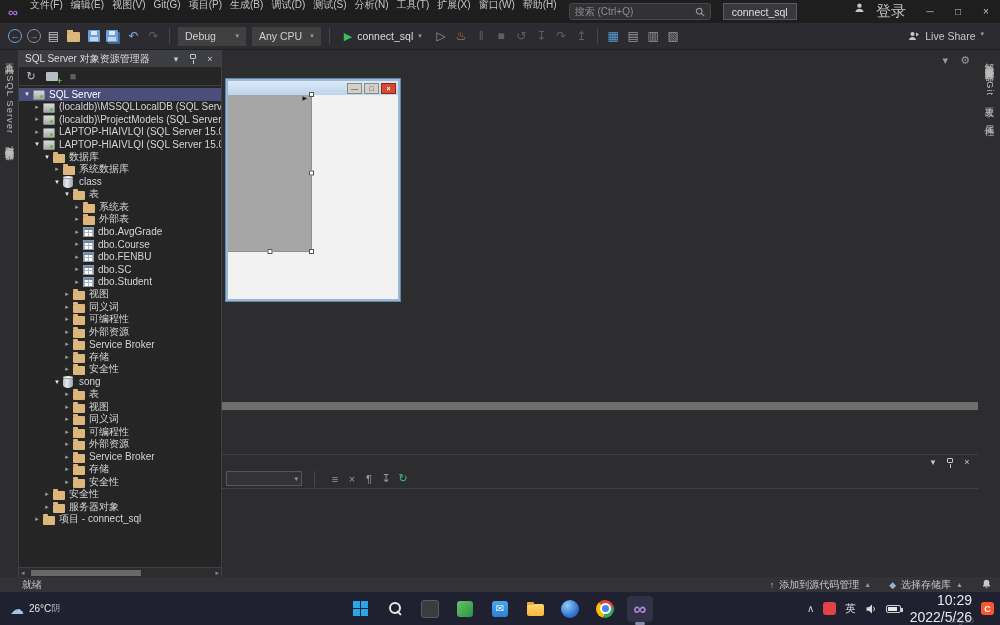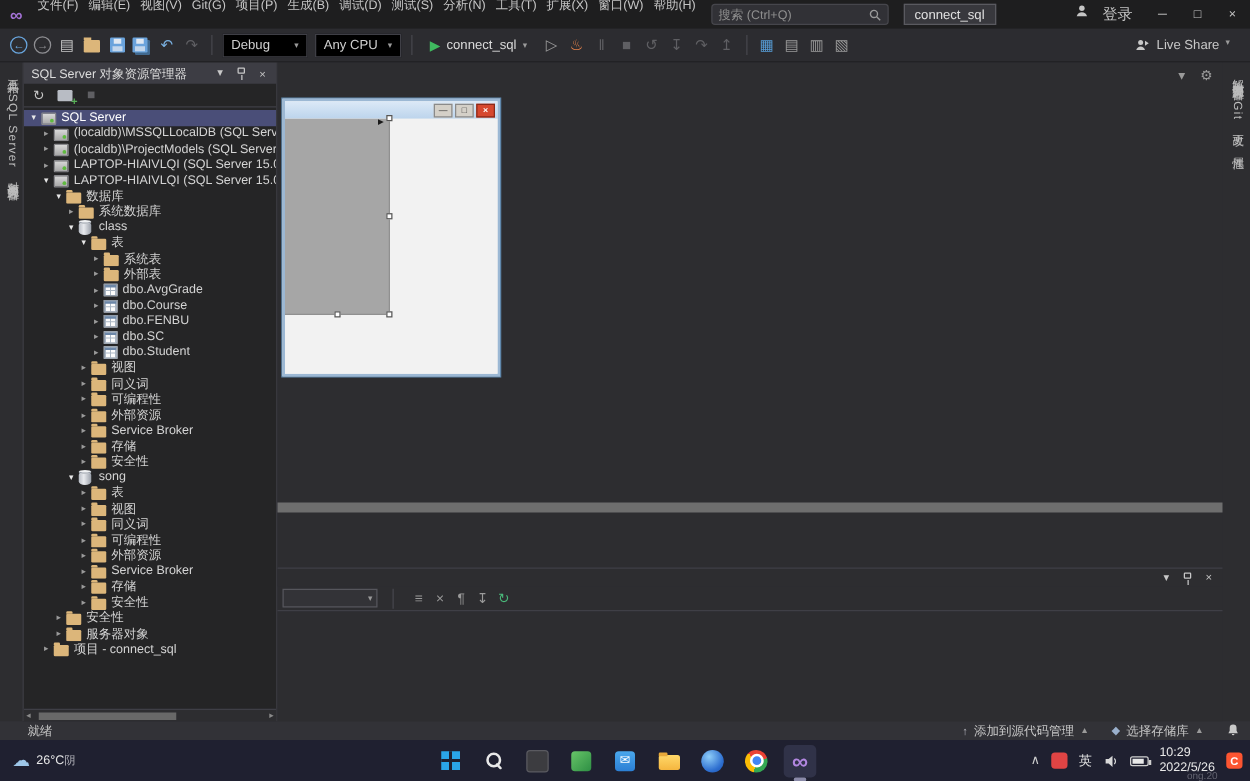--- a/index.html
+++ b/index.html
@@ -9,30 +9,30 @@
 
   
   .titlebar { height:23px; background:#1e1e1f; display:flex; align-items:center; flex:none; white-space:nowrap; }
   .vs-logo { width:26px; text-align:center; color:#a573d8; font-size:14px; font-weight:bold; flex:none; }
   .menu-bar { display:flex; align-items:center; }
   .menu-item { padding:0 4px; height:38px; line-height:23px; color:#c5c5c5; font-size:10px; }
   .search-box { margin-left:8px; width:142px; height:17px; background:#313136; border:1px solid #46464c; border-radius:3px; display:flex; align-items:center; padding:0 5px; color:#8f8f8f; font-size:10px; gap:4px; flex:none; }
   .search-box .sb-text { flex:1; overflow:hidden; }
   .title-chip { margin-left:12px; height:17px; padding:0 8px; background:#38383d; border:1px solid #5a5a60; display:flex; align-items:center; color:#e0e0e0; font-size:10.5px; flex:none; }
   .tb-right { margin-left:auto; display:flex; align-items:center; flex:none; }
-  .signin { display:flex; gap:11px; color:#c5c5c5; margin-right:10px; font-size:12px; }
+  .signin { display:flex; gap:11px; color:#c5c5c5; margin-right:10px; font-size:15px; }
   .win-btn { width:28px; height:23px; display:flex; align-items:center; justify-content:center; color:#c5c5c5; font-size:10px; }
 
   
   .toolbar { height:27px; background:#2c2c30; display:flex; align-items:center; padding:0 6px; gap:2px; flex:none; border-bottom:1px solid #1f1f22; }
   .tb-group { display:flex; align-items:center; gap:1px; }
   .tb-icon { min-width:19px; height:19px; display:flex; align-items:center; justify-content:center; font-size:12px; color:#c8c8c8; }
   .tb-icon.circled { min-width:14px; width:14px; height:14px; border:1px solid currentColor; border-radius:50%; font-size:9px; margin:0 2px; }
   .tb-sep { width:1px; height:16px; background:#46464c; margin:0 4px; flex:none; }
-  .tb-dd { height:19px; background:#000000; border:1px solid #3f3f46; display:flex; align-items:center; padding:0 6px; color:#d0d0d0; font-size:10.5px; min-width:68px; justify-content:space-between; gap:8px; margin:0 2px; }
+  .tb-dd { height:19px; background:#404040; border:1px solid #3f3f46; display:flex; align-items:center; padding:0 6px; color:#d0d0d0; font-size:10.5px; min-width:68px; justify-content:space-between; gap:8px; margin:0 2px; }
   .caret { font-size:7px; color:#9a9a9a; }
   .run-btn { display:flex; align-items:center; gap:5px; padding:0 8px; height:20px; color:#dcdcdc; font-size:10.5px; }
   .run-btn .play { color:#3fba5f; font-size:11px; }
   .mini-folder { width:13px; height:10px; background:#dcb67a; border-radius:1px; position:relative; margin-top:2px; display:inline-block; }
   .mini-folder::before { content:""; position:absolute; top:-2px; left:0; width:6px; height:2px; background:#dcb67a; }
   .floppy { width:12px; height:12px; background:#6aa3dc; border-radius:1px; position:relative; display:inline-block; }
   .floppy::before { content:""; position:absolute; top:1px; left:3px; width:6px; height:4px; background:#dfe8f2; }
   .floppy::after { content:""; position:absolute; bottom:1px; left:2px; width:8px; height:4px; background:#c2d6ec; }
   .floppy-all { box-shadow:2px 2px 0 #41698f; margin-right:3px; }
   .live-share { margin-left:auto; display:flex; align-items:flex-start; gap:5px; color:#c8c8c8; font-size:10.5px; margin-right:10px; }
@@ -129,21 +129,21 @@
   .app-vs { background:#303248; }
   .app-vs::before { content:"∞"; color:#b287e0; font-size:18px; font-weight:bold; line-height:1; }
   .app-vs::after { content:""; position:absolute; bottom:-3px; left:50%; transform:translateX(-50%); width:10px; height:3px; border-radius:2px; background:#8a8aa8; }
   .tray { position:absolute; right:6px; display:flex; align-items:center; gap:9px; }
   .chev { color:#d0d0d0; font-size:10px; }
   .tray-app-red { width:13px; height:13px; border-radius:3px; background:#e04444; }
   .ime { font-size:10.5px; color:#e0e0e0; }
   .battery { width:15px; height:8px; border:1px solid #cfcfcf; border-radius:2px; position:relative; }
   .battery::before { content:""; position:absolute; left:1px; top:1px; bottom:1px; width:9px; background:#e8e8e8; }
   .battery::after { content:""; position:absolute; right:-3px; top:2px; width:2px; height:4px; background:#cfcfcf; }
-  .clock { text-align:left; line-height:1.2; font-size:10px; color:#e8e8e8; }
+  .clock { text-align:right; line-height:1.2; font-size:14px; color:#e8e8e8; }
   .csdn-badge { width:13px; height:13px; border-radius:3px; background:#fc5531; color:#fff; font-size:9px; display:flex; align-items:center; justify-content:center; font-weight:bold; }
   .watermark { position:absolute; right:26px; bottom:0; font-size:8px; color:#9a9aa4; opacity:.55; }
 </style>
 </head>
 <body>
 
 <div class="shell">
 
   <div class="titlebar">
     <span class="vs-logo">∞</span>

